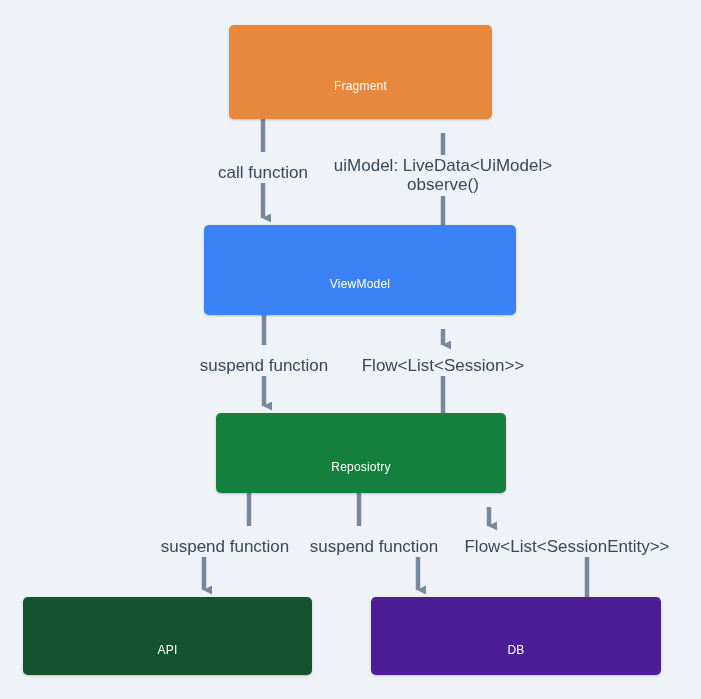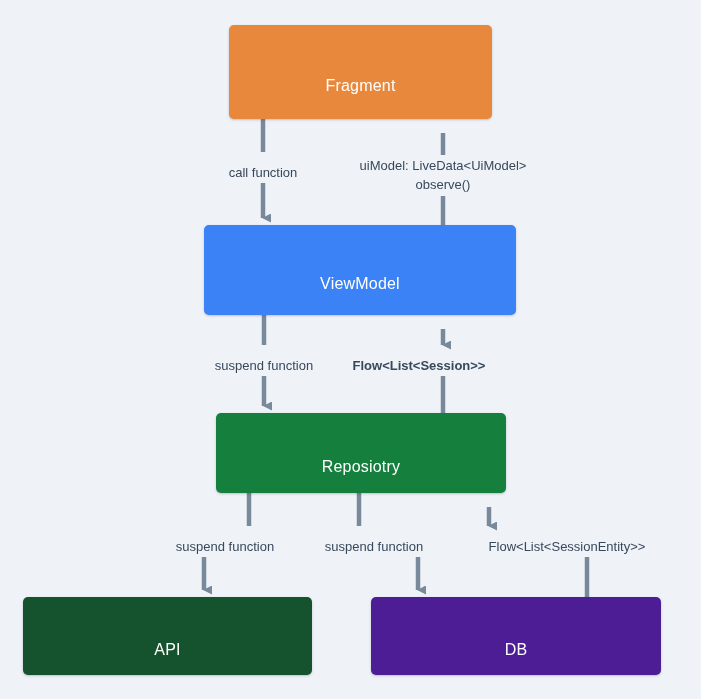--- a/index.html
+++ b/index.html
@@ -23,40 +23,40 @@
     display: flex;
     align-items: center;
     justify-content: center;
     border-radius: 5px;
     box-shadow: 0 1px 3px rgba(40,60,90,0.18), 0 1px 1px rgba(40,60,90,0.10);
     box-sizing: border-box;
     z-index: 3;
   }
   .node-label {
     color: #ffffff;
-    font-size: 16px;
+    font-size: 12px;
     font-weight: 400;
     letter-spacing: 0.2px;
     white-space: nowrap;
     user-select: none;
     margin-top: 28px;
   }
   .edge-svg {
     position: absolute;
     left: 0;
     top: 0;
     width: 701px;
     height: 699px;
     z-index: 1;
     overflow: visible;
   }
   .edge-label {
     position: absolute;
     color: #37485c;
-    font-size: 13px;
+    font-size: 17px;
     line-height: 19px;
     white-space: nowrap;
     text-align: center;
     background: #eff3f7;
     padding: 1px 5px;
     z-index: 2;
     user-select: none;
     transform: translateX(-50%);
   }
 </style>
@@ -137,21 +137,21 @@
 
   <div class="edge-label" style="left:443px; top:155px;">
     <div>uiModel: LiveData&lt;UiModel&gt;</div>
     <div>observe()</div>
   </div>
 
   <div class="edge-label" style="left:264px; top:355px;">
     <span>suspend function</span>
   </div>
 
-  <div class="edge-label" style="left:419px; top:355px;font-weight:bold;">
+  <div class="edge-label" style="left:443px; top:355px;">
     <span>Flow&lt;List&lt;Session&gt;&gt;</span>
   </div>
 
   <div class="edge-label" style="left:225px; top:536px;">
     <span>suspend function</span>
   </div>
 
   <div class="edge-label" style="left:374px; top:536px;">
     <span>suspend function</span>
   </div>

